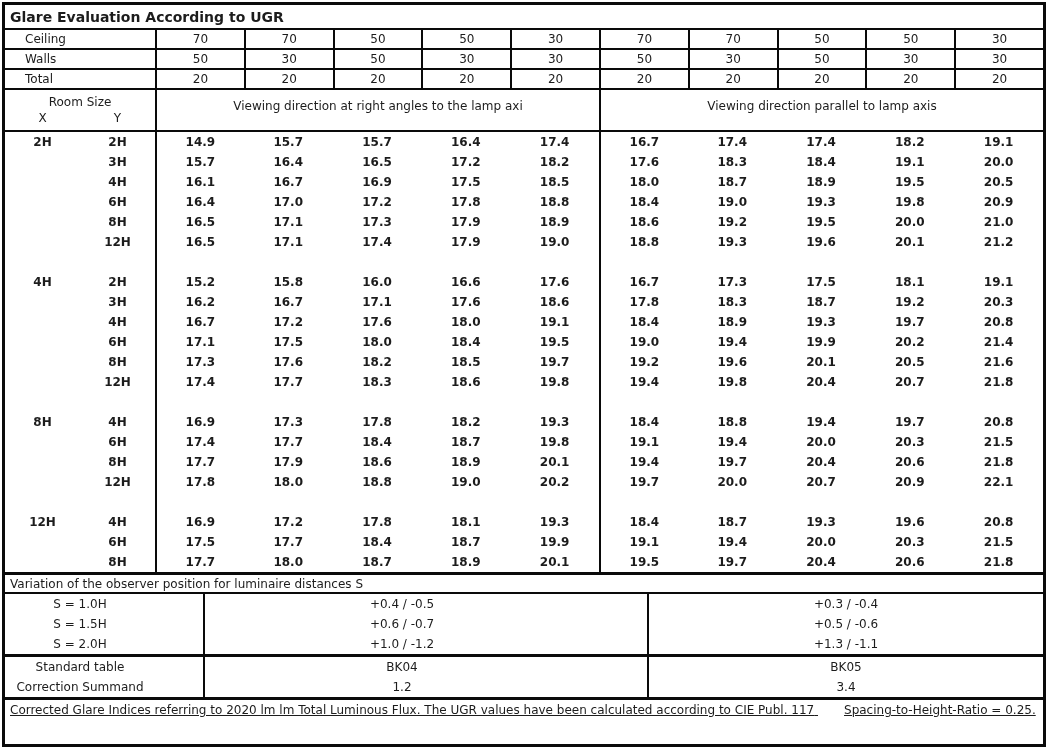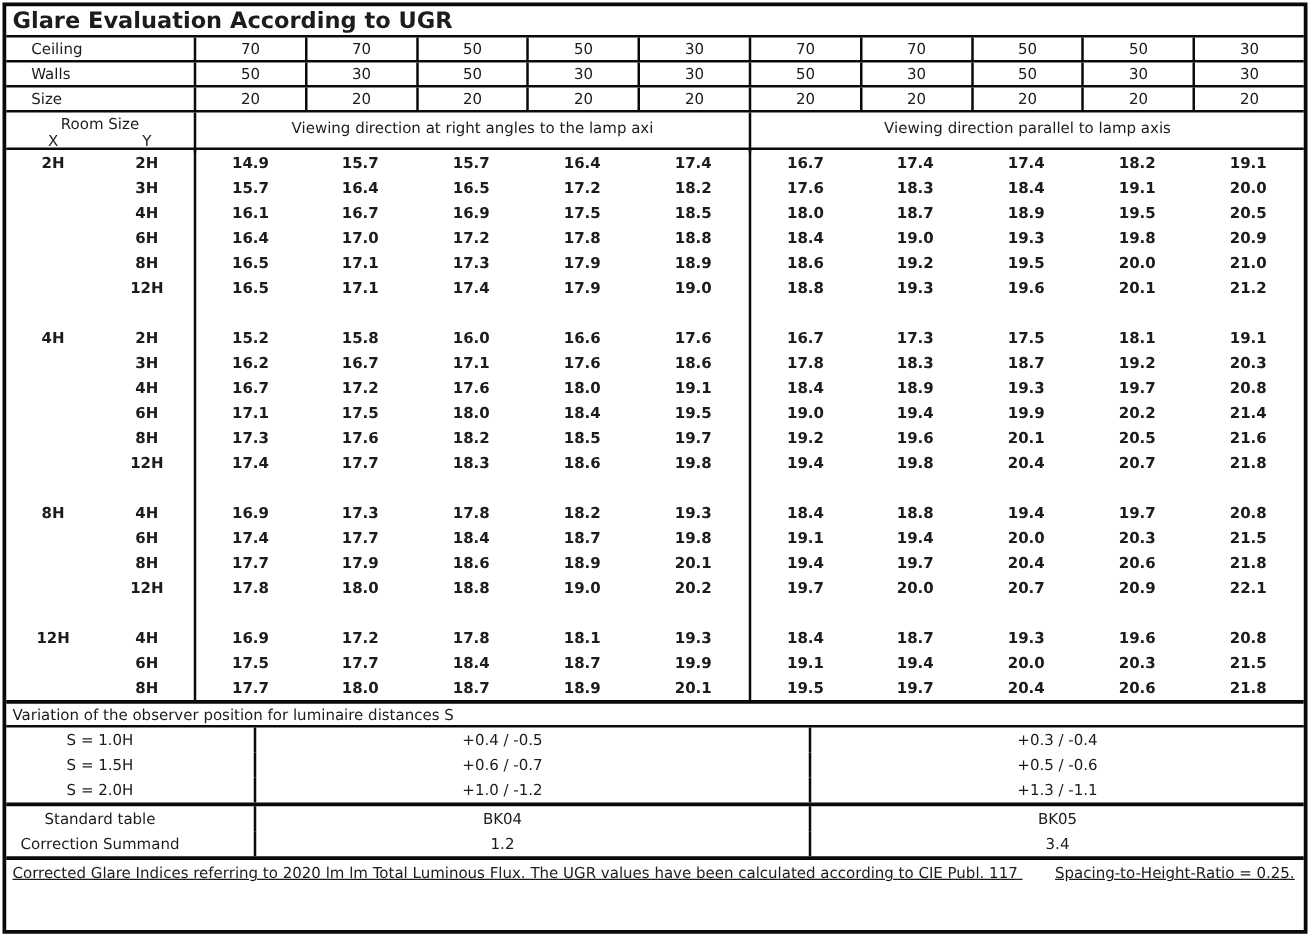--- a/index.html
+++ b/index.html
@@ -14,37 +14,37 @@
     width: 1044px; height: 745px;
     border: 3px solid #0a0a0a;
     background: #fff;
     display: flex; flex-direction: column;
   }
   .title-row {
     height: 25px; flex: none;
     border-bottom: 2px solid #0a0a0a;
     display: flex; align-items: center;
     padding-left: 5px;
-    font-weight: bold; font-size: 18px;
+    font-weight: bold; font-size: 14px;
   }
   
   .srow {
     height: 20px; flex: none;
     display: grid; grid-template-columns: 150px repeat(10, 1fr);
     border-bottom: 2px solid #0a0a0a;
     align-items: stretch;
   }
   .srow .label { display: flex; align-items: center; padding-left: 20px; }
   .srow .vcell {
     border-left: 2px solid #0a0a0a;
     display: flex; align-items: center; justify-content: center;
   }
   
   .header-row {
-    height: 30px; flex: none;
+    height: 42px; flex: none;
     display: grid; grid-template-columns: 150px 1fr 1fr;
     border-bottom: 2px solid #0a0a0a;
   }
   .room-size-cell { display: flex; flex-direction: column; justify-content: space-evenly; padding: 2px 0; }
   .room-size-line { text-align: center; }
   .xy-line { display: grid; grid-template-columns: 1fr 1fr; }
   .xy-line span { text-align: center; }
   .dir-cell {
     border-left: 2px solid #0a0a0a;
     display: flex; align-items: center; justify-content: center;
@@ -117,21 +117,21 @@
         <div class="vcell">50</div>
         <div class="vcell">30</div>
         <div class="vcell">30</div>
         <div class="vcell">50</div>
         <div class="vcell">30</div>
         <div class="vcell">50</div>
         <div class="vcell">30</div>
         <div class="vcell">30</div>
       </div>
       <div class="srow">
-    <div class="label">Size</div>
+    <div class="label">Total</div>
   <div class="vcell">20</div>
         <div class="vcell">20</div>
         <div class="vcell">20</div>
         <div class="vcell">20</div>
         <div class="vcell">20</div>
         <div class="vcell">20</div>
         <div class="vcell">20</div>
         <div class="vcell">20</div>
         <div class="vcell">20</div>
         <div class="vcell">20</div>

